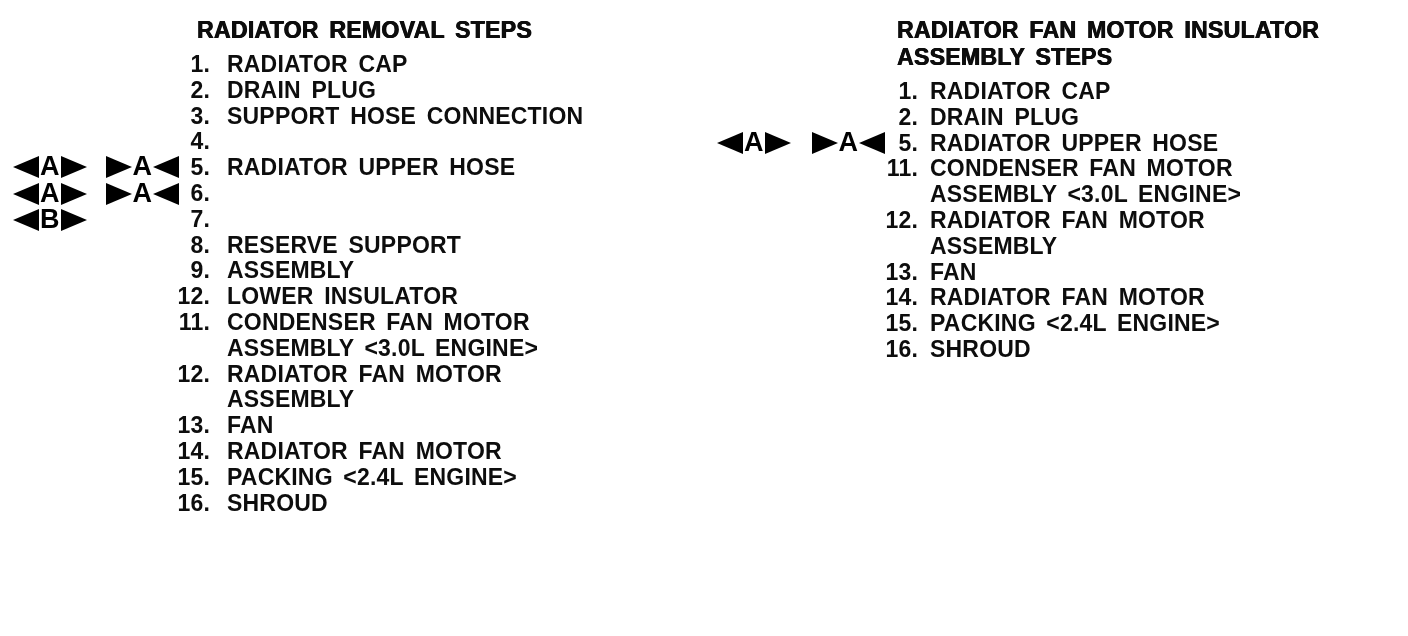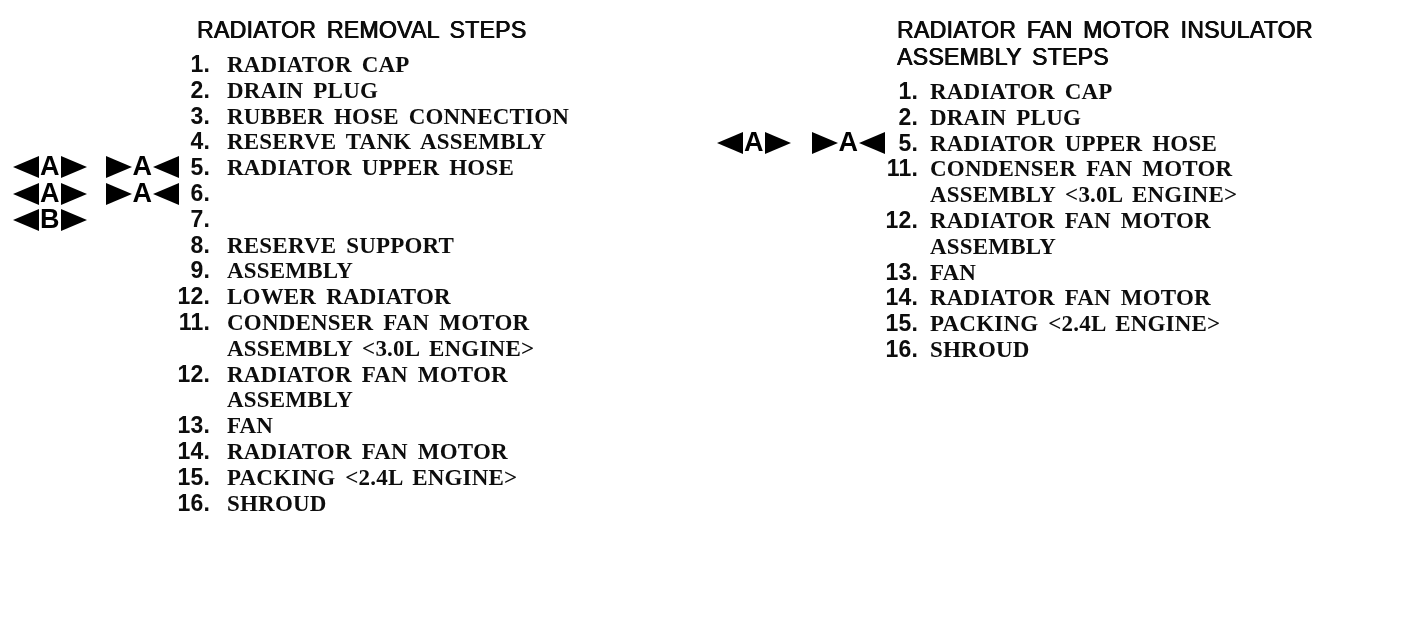--- a/index.html
+++ b/index.html
@@ -1,34 +1,34 @@
 <!DOCTYPE html>
 <html><head>
 <meta charset="utf-8">
 <style>
   html,body{margin:0;padding:0;background:#fff;}
   .page{
     position:relative;width:1408px;height:636px;background:#ffffff;overflow:hidden;
     color:#0d0d0d;font-family:"Liberation Sans",sans-serif;
   }
   .title{
-    position:absolute;font-weight:400;font-size:23px;line-height:27px;
+    position:absolute;font-weight:700;font-size:23px;line-height:27px;
     letter-spacing:.3px;word-spacing:4px;white-space:nowrap;
     text-shadow:.6px 0 0 currentColor,-.3px 0 0 currentColor;
   }
   .left-title{left:197px;top:17px;}
   .right-title{left:897px;top:17px;}
   .list{position:absolute;font-weight:700;font-size:23px;letter-spacing:.2px;word-spacing:4px;}
   .left-list{left:160px;top:52px;}
   .right-list{left:866px;top:79px;}
   .row{display:flex;line-height:25.8px;}
   .num{display:block;text-align:right;flex:none;}
   .left-list .num{width:50px;margin-right:17px;}
   .right-list .num{width:52px;margin-right:12px;}
-  .txt{white-space:nowrap;font-family:Liberation Serif, serif;}
+  .txt{white-space:nowrap;}
   
   .marker-row{position:absolute;display:flex;gap:19px;}
   .marker-row.wide{gap:21px;}
   .mgroup{display:inline-flex;align-items:center;height:22px;}
   .tri{display:block;width:0;height:0;border-top:11px solid transparent;border-bottom:11px solid transparent;}
   .point-left{border-right:26px solid #000;}
   .point-right{border-left:26px solid #000;}
   .mletter{font-weight:700;font-size:27px;line-height:22px;padding:0 1px;transform:translateY(-1px);color:#000;}
 </style>
 </head>
@@ -47,25 +47,24 @@
       <div class="row">
         <span class="num">1.</span>
         <span class="txt">RADIATOR CAP</span>
       </div>
       <div class="row">
         <span class="num">2.</span>
         <span class="txt">DRAIN PLUG</span>
       </div>
       <div class="row">
         <span class="num">3.</span>
-        <span class="txt">RUBBER HOSE CONNECTION</span>
+        <span class="txt">SUPPORT HOSE CONNECTION</span>
       </div>
       <div class="row">
         <span class="num">4.</span>
-        <span class="txt">RESERVE TANK ASSEMBLY</span>
       </div>
       <div class="row">
         <span class="num">5.</span>
         <span class="txt">RADIATOR UPPER HOSE</span>
       </div>
       <div class="row">
         <span class="num">6.</span>
       </div>
       <div class="row">
         <span class="num">7.</span>
@@ -76,21 +75,21 @@
       <div class="row">
         <span class="num">8.</span>
         <span class="txt">RESERVE SUPPORT</span>
       </div>
       <div class="row">
         <span class="num">9.</span>
         <span class="txt">ASSEMBLY</span>
       </div>
       <div class="row">
         <span class="num">12.</span>
-        <span class="txt">LOWER RADIATOR</span>
+        <span class="txt">LOWER INSULATOR</span>
       </div>
       <div class="row">
         <span class="num">11.</span>
         <span class="txt">CONDENSER FAN MOTOR</span>
       </div>
       <div class="row">
         <span class="num"></span>
         <span class="txt">ASSEMBLY &lt;3.0L ENGINE&gt;</span>
       </div>
       <div class="row">

